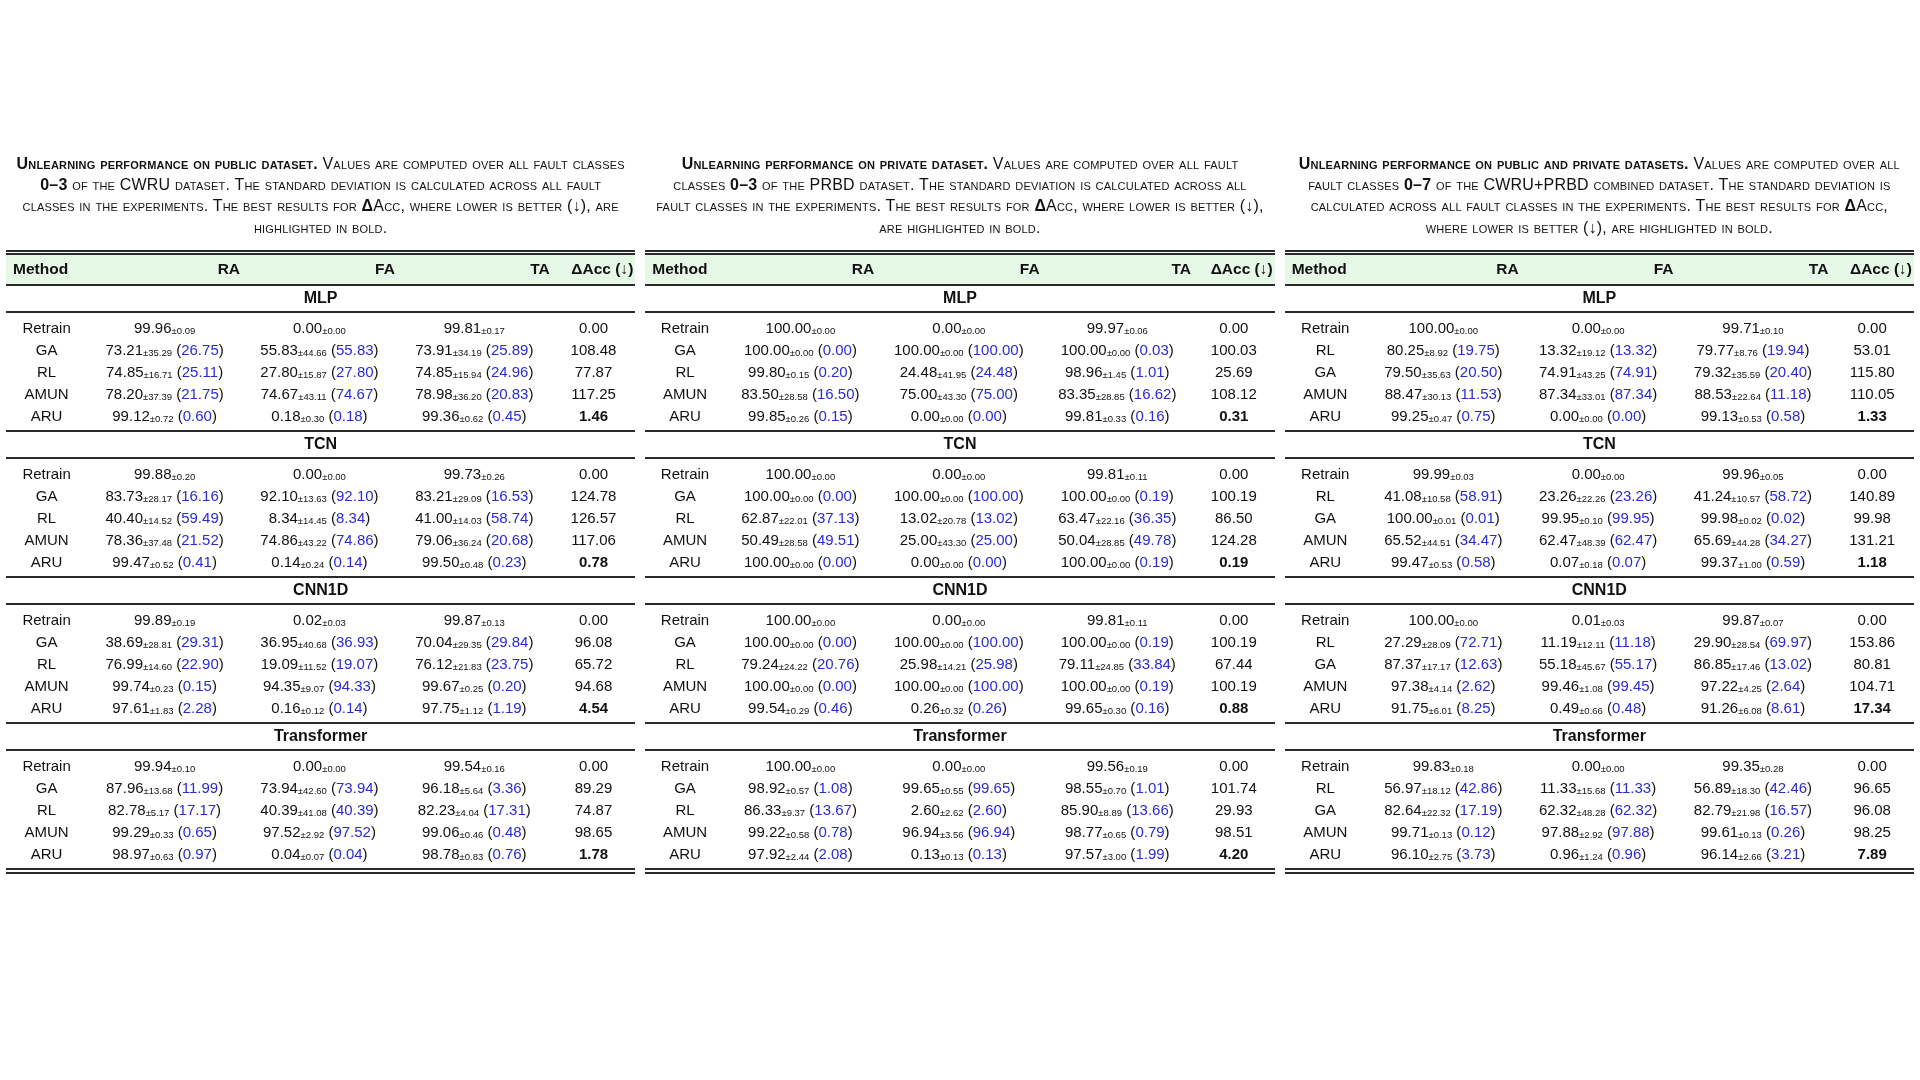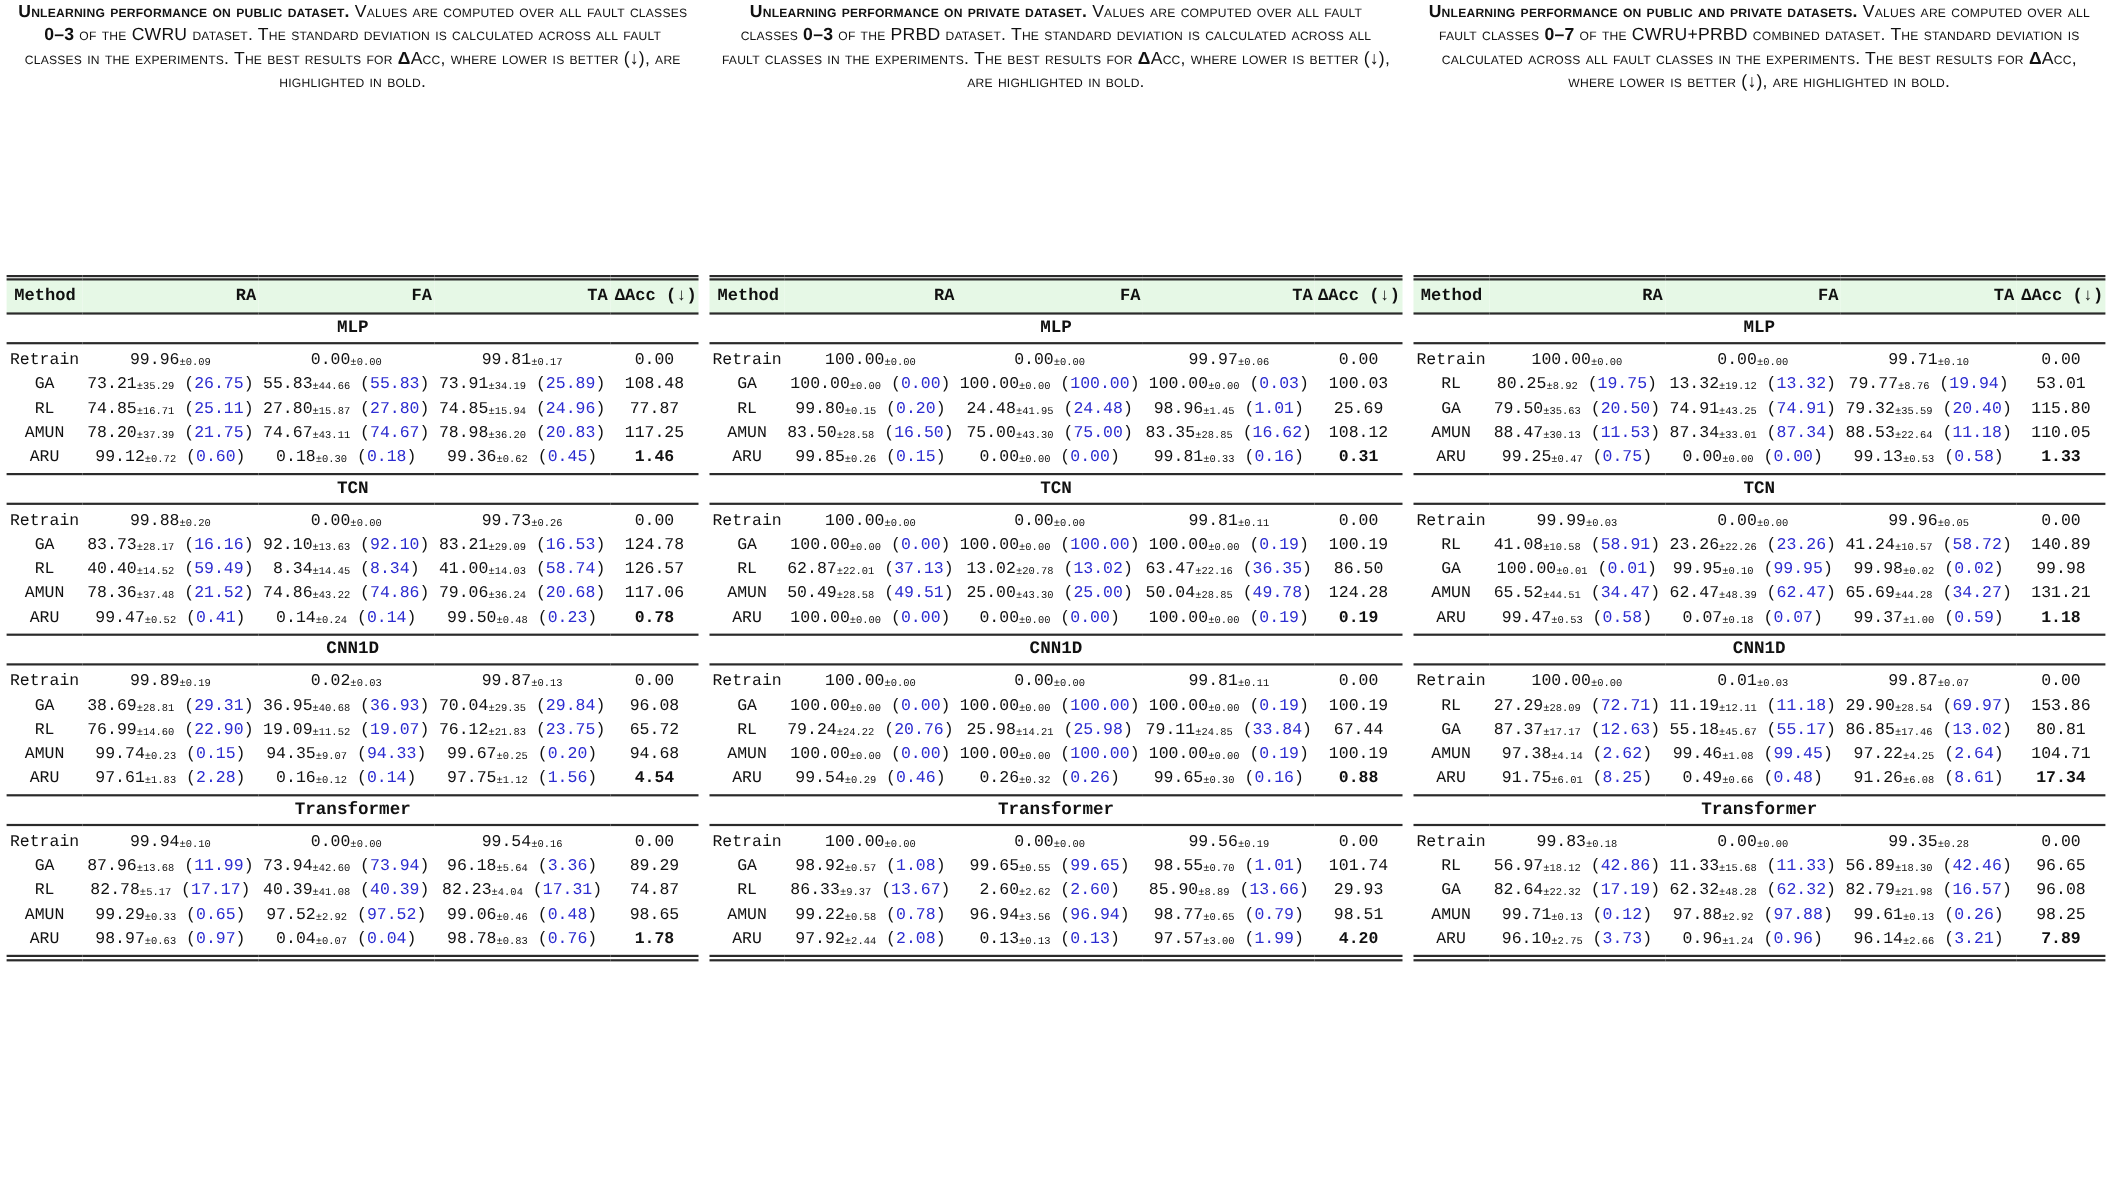--- a/index.html
+++ b/index.html
@@ -16,40 +16,41 @@
     box-sizing: border-box;
     width: 1920px;
   }
   .table-block { flex: 1 1 0; min-width: 0; }
 
   
   .caption-box {
     height: 238px;
     display: flex;
     flex-direction: column;
+    justify-content: flex-end;
     margin-bottom: 8px;
   }
   .caption {
     font-family: "Liberation Sans", sans-serif;
     font-variant: small-caps;
     text-align: center;
     font-size: 16px;
     line-height: 1.33;
     letter-spacing: 0.2px;
     padding: 0 10px;
   }
   .cap-bold { font-weight: 700; }
 
   
   table.results {
     width: 100%;
     border-collapse: collapse;
     border-top: 5px double #2a2a2a;
     border-bottom: 6px double #2a2a2a;
-    font-family: Liberation Mono, monospace;
+    font-family: Liberation Sans, sans-serif;
     font-size: 15px;
     margin-top: 12px;
   }
   table.results th, table.results td { white-space: nowrap; }
   tr.head th {
     background: #e6f8e6;
     font-weight: bold;
     font-size: 15.5px;
     text-align: right;
     padding: 5px 2px 6px 2px;
@@ -203,21 +204,21 @@
             <td class="method">AMUN</td>
             <td><span class="v">99.74</span><span class="sd">±0.23</span><span> (</span><span class="dval">0.15</span><span>)</span></td>
             <td><span class="v">94.35</span><span class="sd">±9.07</span><span> (</span><span class="dval">94.33</span><span>)</span></td>
             <td><span class="v">99.67</span><span class="sd">±0.25</span><span> (</span><span class="dval">0.20</span><span>)</span></td>
             <td>94.68</td>
           </tr>
           <tr class="data">
             <td class="method">ARU</td>
             <td><span class="v">97.61</span><span class="sd">±1.83</span><span> (</span><span class="dval">2.28</span><span>)</span></td>
             <td><span class="v">0.16</span><span class="sd">±0.12</span><span> (</span><span class="dval">0.14</span><span>)</span></td>
-            <td><span class="v">97.75</span><span class="sd">±1.12</span><span> (</span><span class="dval">1.56</span><span>)</span></td>
+            <td><span class="v">97.75</span><span class="sd">±1.12</span><span> (</span><span class="dval">1.19</span><span>)</span></td>
             <td class="bold">4.54</td>
           </tr>
         </tbody>
         <tbody class="sec-body">
           <tr class="sec">
             <td colspan="5">Transformer</td>
           </tr>
           <tr class="data">
             <td class="method">Retrain</td>
             <td><span class="v">99.94</span><span class="sd">±0.10</span></td>

